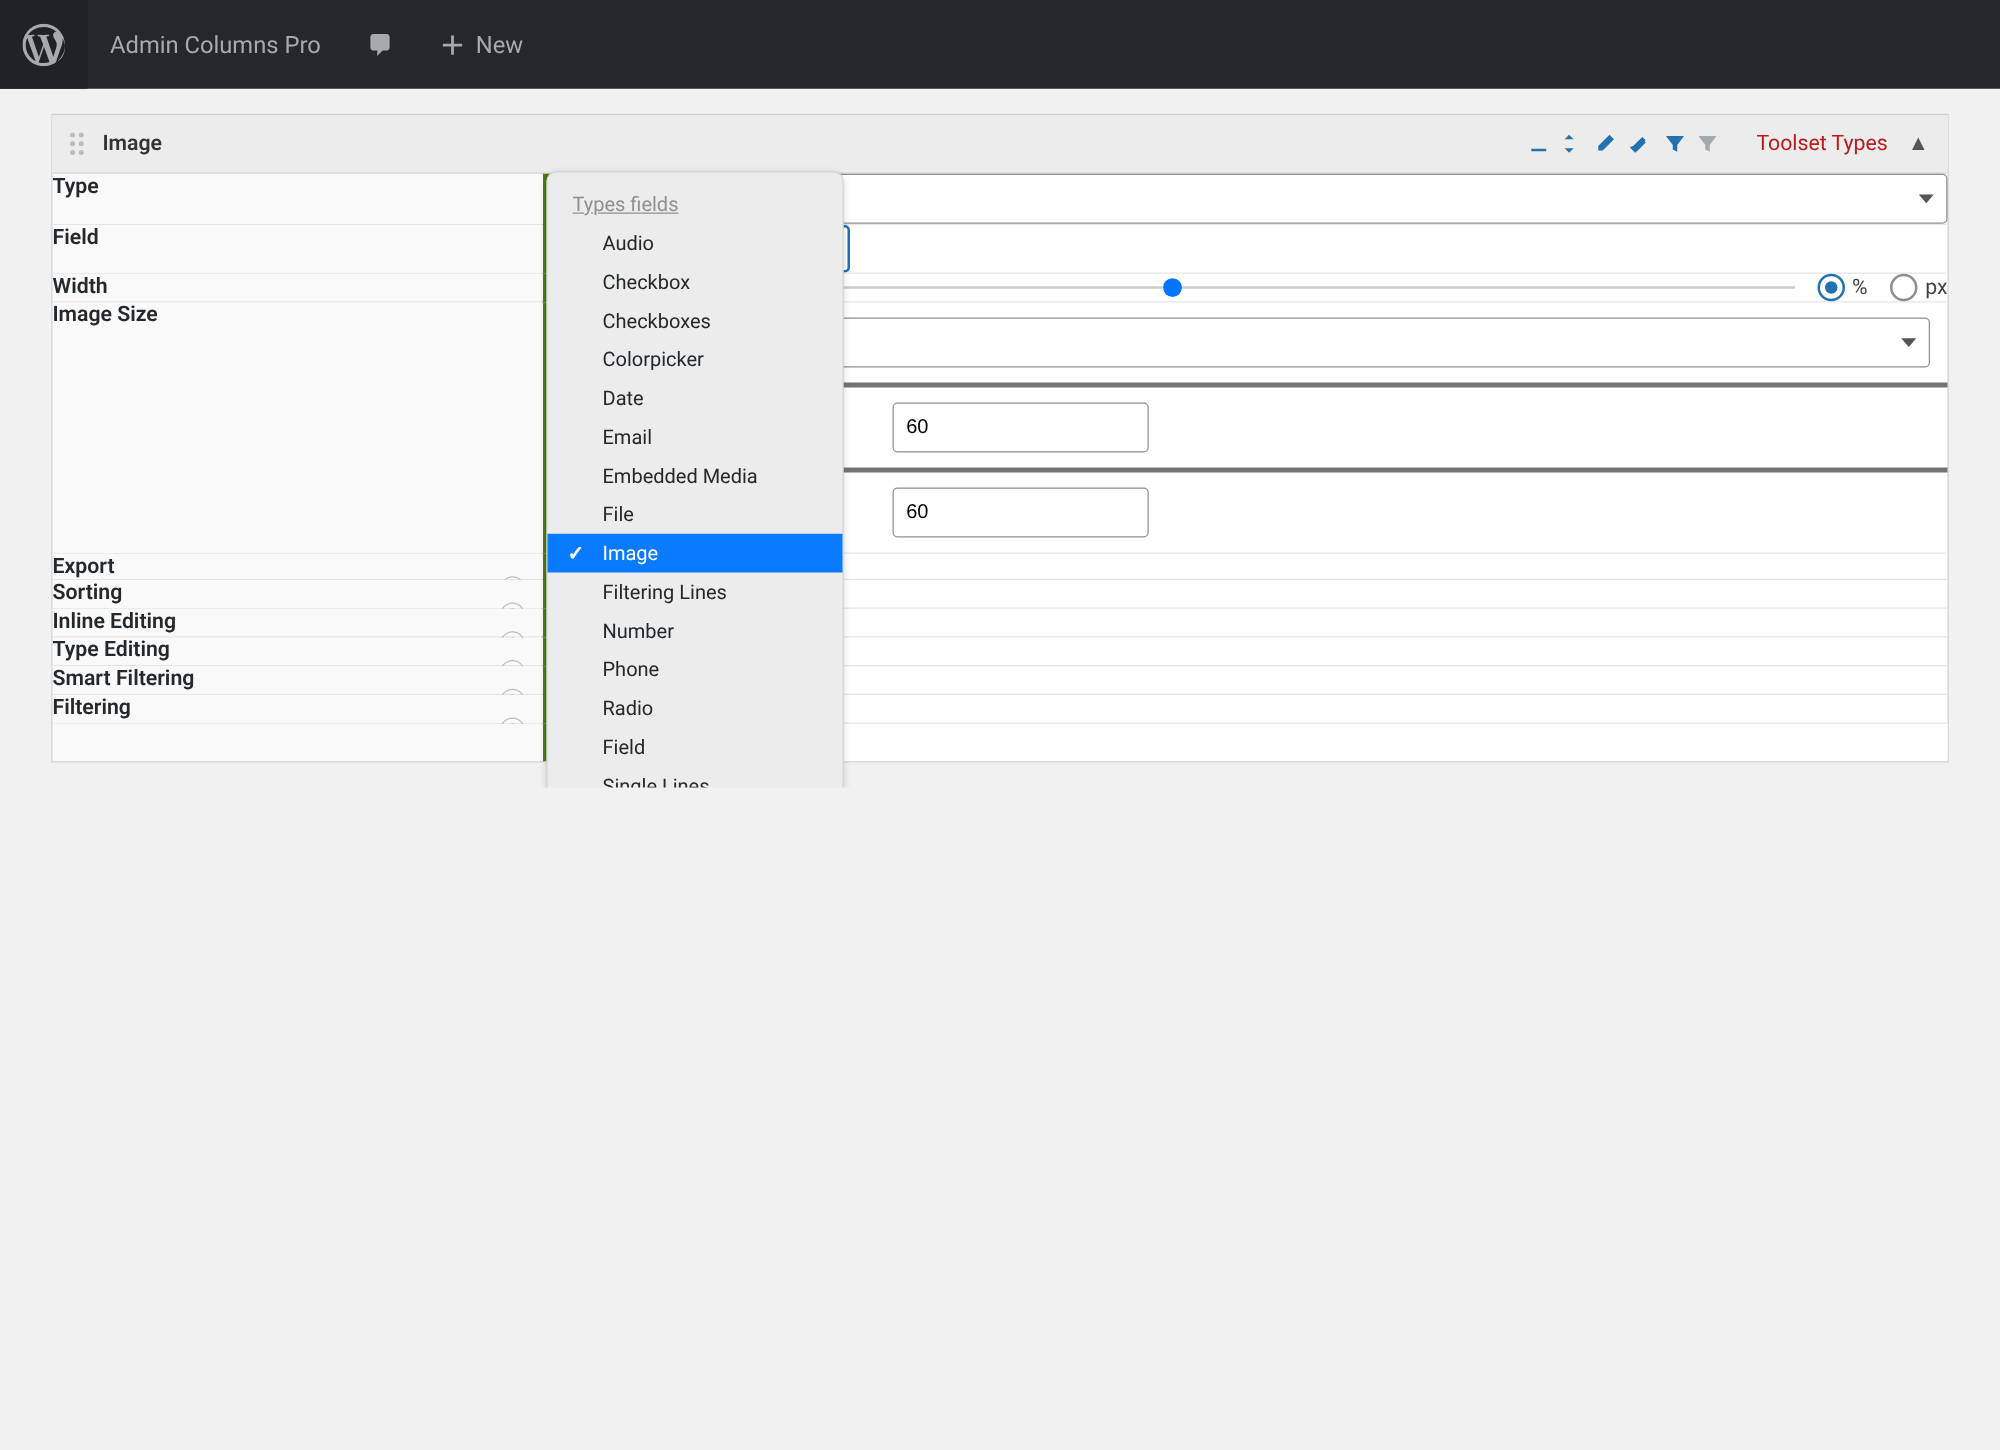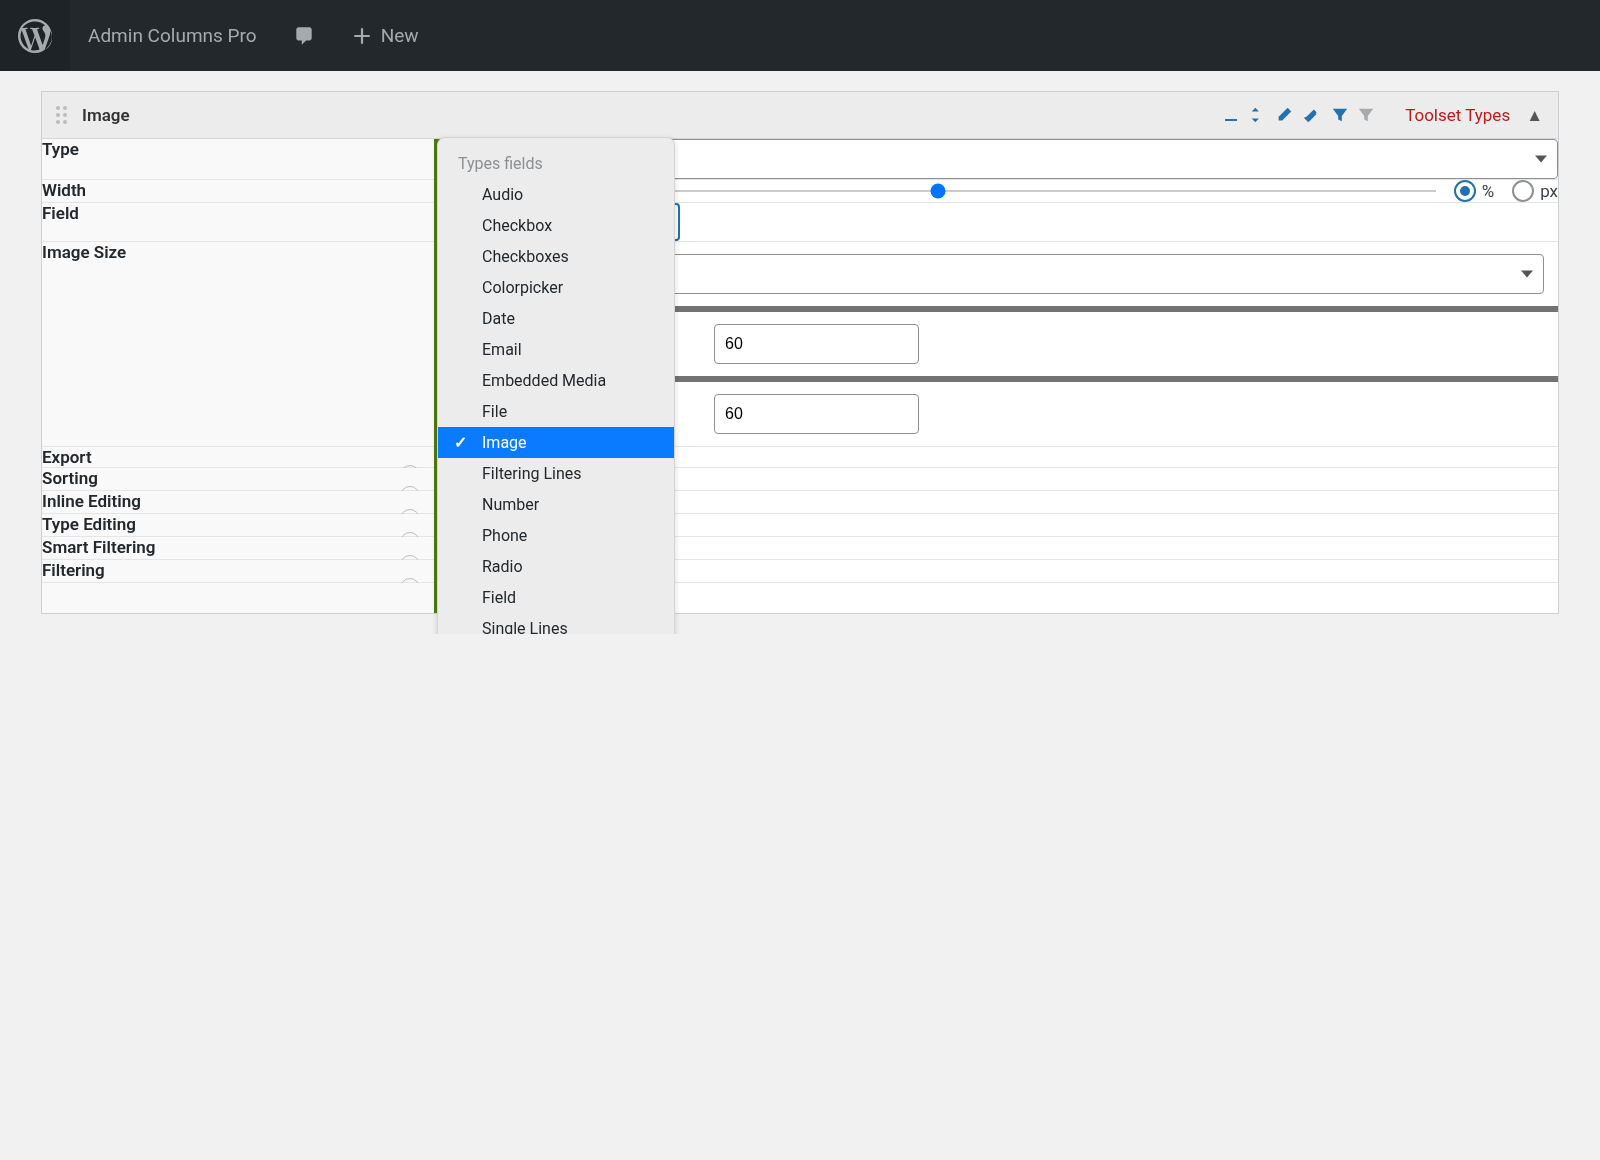--- a/index.html
+++ b/index.html
@@ -122,21 +122,21 @@
 }
 .radio-pair { display: flex; gap: 18px; align-items: center; font-size: 17px; }
 .radio {
   width: 22px; height: 22px; border-radius: 50%; border: 2px solid #2271b1; display: inline-flex; align-items:center; justify-content:center;
   cursor: pointer;
 }
 .radio.gray { border-color: #8c8f94; }
 .radio.checked::after { content:""; width: 10px; height: 10px; border-radius:50%; background:#2271b1; }
 .radio-pair label { display: flex; align-items: center; gap: 6px; cursor: pointer; color:#3c434a; }
 .subrow {
-  border-top: 6px solid #737373;
+  border-top: 4px solid #737373;
   display: flex;
   align-items: center;
 }
 .subrow .sublabel {
   width: 260px;
   padding: 18px 14px;
   background: #fff;
 }
 .subrow .subval { padding: 12px 14px; }
 .small-input {
@@ -161,20 +161,21 @@
   border: 1px solid #d4d4d4;
   border-radius: 8px;
   box-shadow: 0 2px 6px rgba(0,0,0,0.15);
   padding: 6px 0;
   z-index: 50;
 }
 .dd-header {
   color: #8c8f94;
   padding: 10px 20px 6px;
   font-size: 16px;
+  text-decoration: underline;
 }
 .dd-item {
   padding: 6px 20px 6px 44px;
   position: relative;
   cursor: pointer;
   font-size: 16px;
   color: #23282d;
 }
 .dd-item.selected {
   background: #0a7aff;
@@ -276,41 +277,41 @@
     <div style="position:relative">
       <table class="settings-table">
         <tbody>
             <tr>
           <td class="label-cell"><span>Type</span></td>
           <td class="value-cell">
                 <div class="select"></div>
               </td>
         </tr>
         <tr>
+          <td class="label-cell"><span>Field</span></td>
+          <td class="value-cell">
+            <div style="width:240px;height:38px;border:2px solid #2271b1;border-radius:4px;"></div>
+          </td>
+        </tr>
+        <tr>
           <td class="label-cell"><span>Width</span></td>
           <td class="value-cell">
             <div class="width-row">
               <input type="range" class="range" value="50" style="">
               <div class="radio-pair">
                 <label>
                       <span class="radio checked"></span>
                       <span>%</span>
                     </label>
                 <label>
                       <span class="radio gray"></span>
                       <span>px</span>
                     </label>
               </div>
             </div>
-          </td>
-        </tr>
-        <tr>
-          <td class="label-cell"><span>Field</span></td>
-          <td class="value-cell">
-            <div style="width:240px;height:38px;border:2px solid #2271b1;border-radius:4px;"></div>
           </td>
         </tr>
         <tr class="tall">
           <td class="label-cell"><span>Image Size</span></td>
           <td style="padding:0">
             <div style="padding:12px 14px;">
                   <div class="select"></div>
                 </div>
             <div class="subrow">
               <div class="sublabel"></div>

